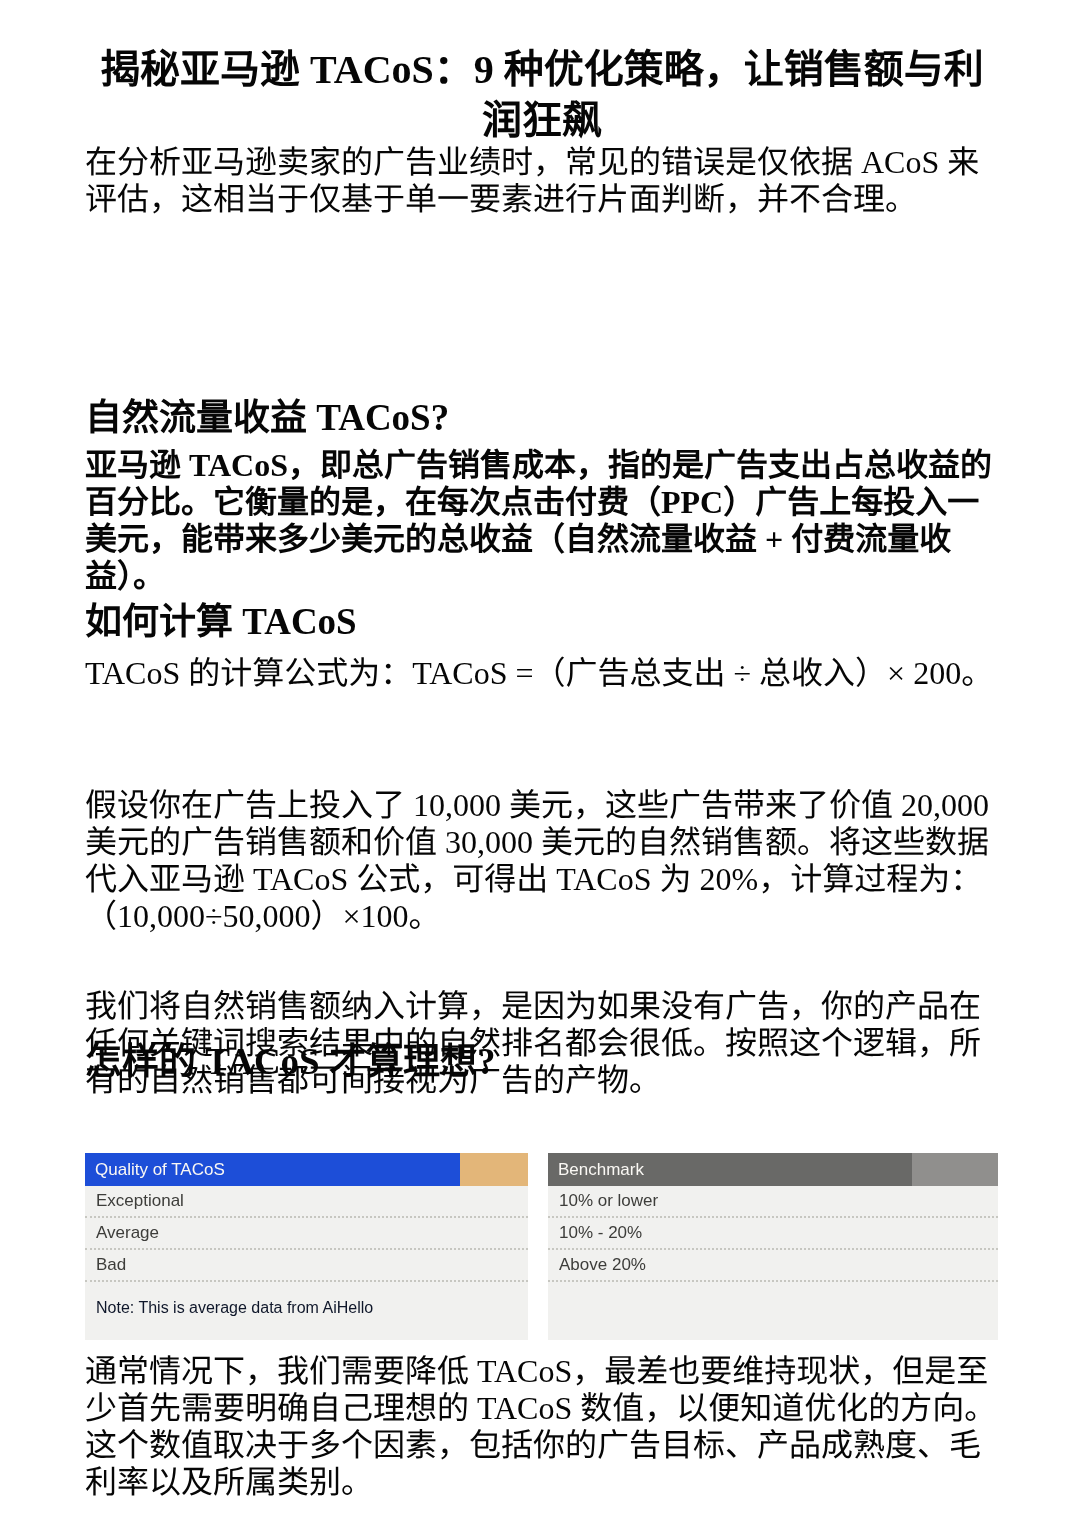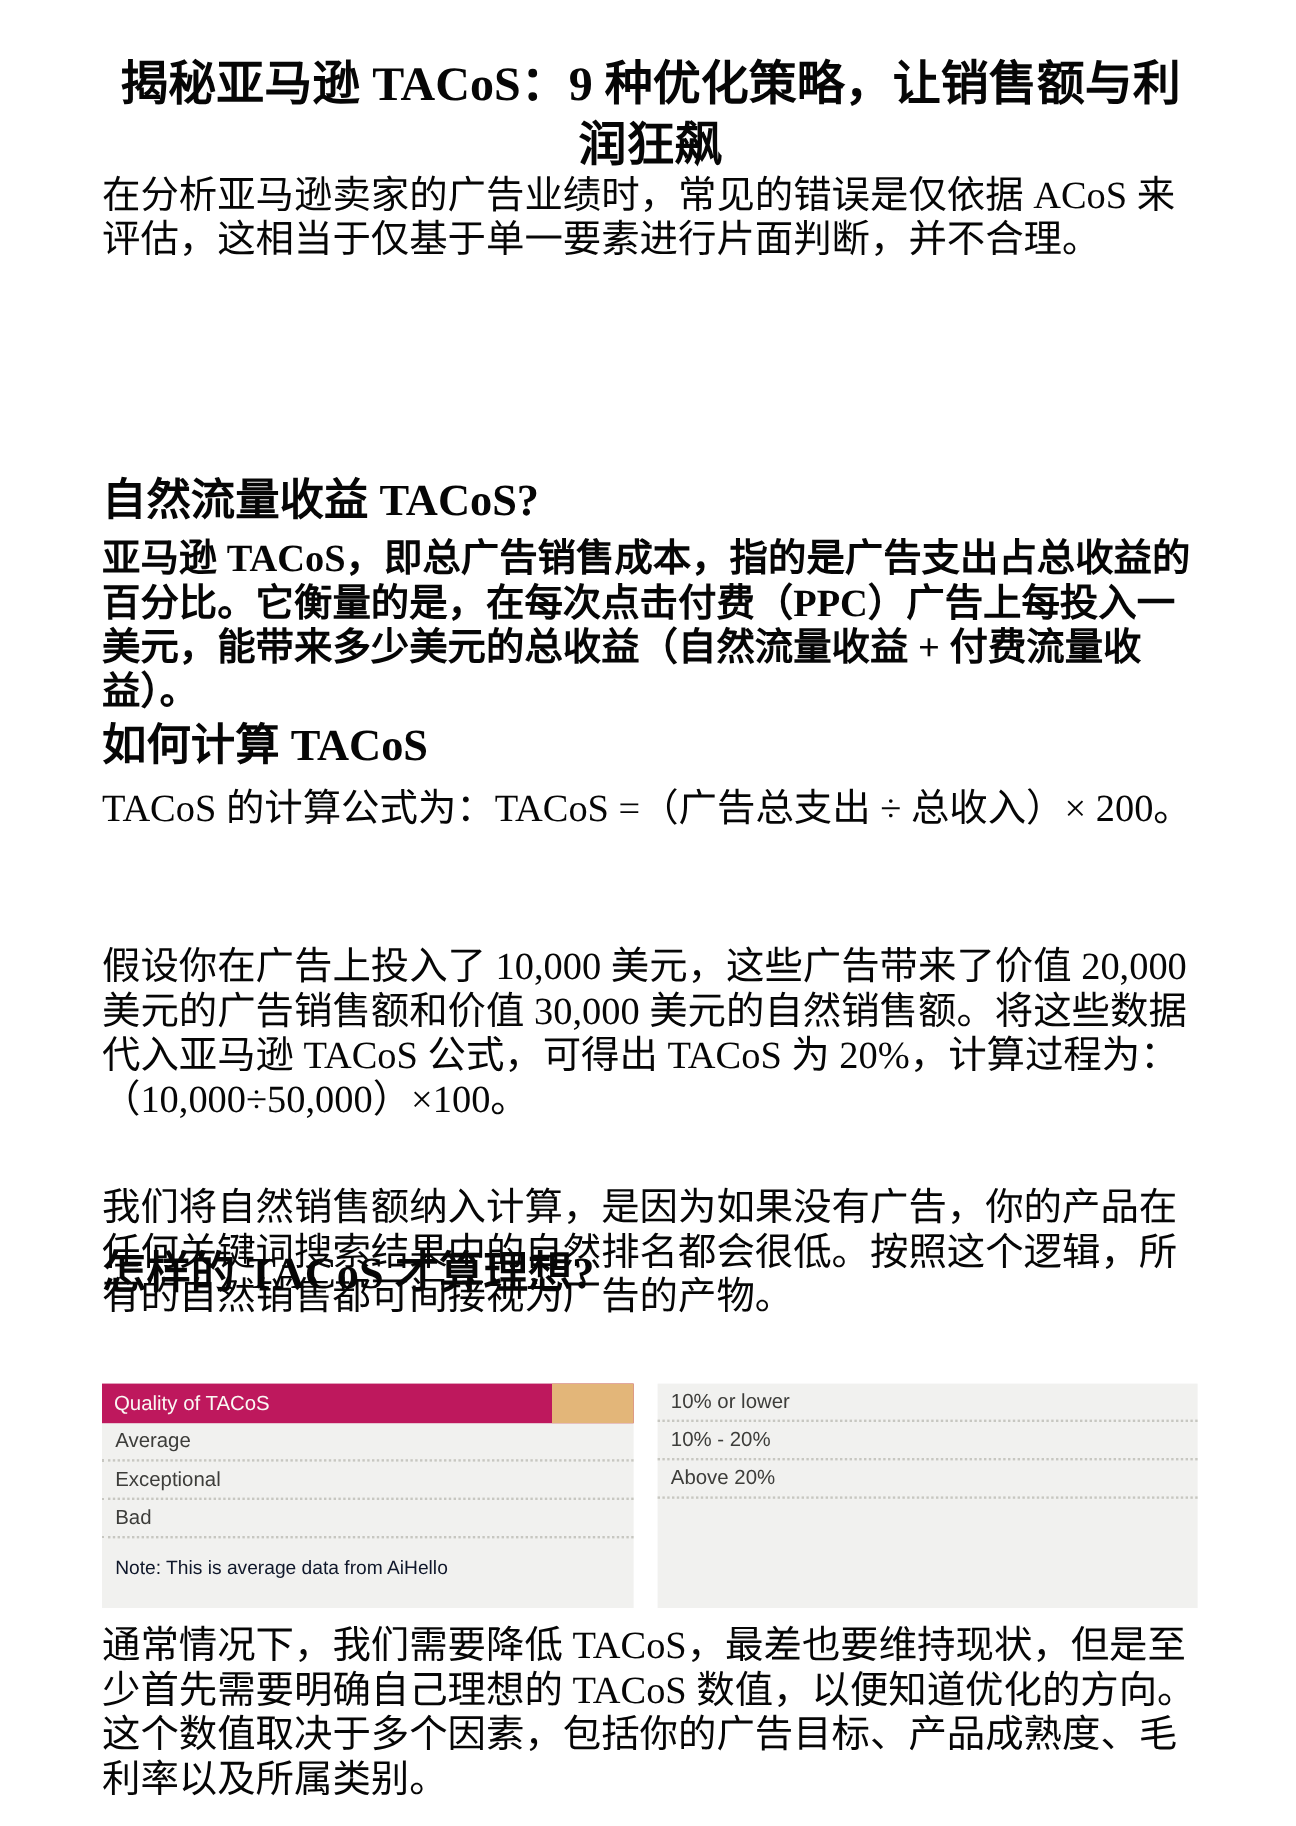--- a/index.html
+++ b/index.html
@@ -128,31 +128,35 @@
 
   <p class="body-p pos-example">假设你在广告上投入了 10,000 美元，这些广告带来了价值 20,000 美元的广告销售额和价值 30,000 美元的自然销售额。将这些数据代入亚马逊 TACoS 公式，可得出 TACoS 为 20%，计算过程为：（10,000÷50,000）×100。</p>
 
   <p class="body-p pos-organic">我们将自然销售额纳入计算，是因为如果没有广告，你的产品在任何关键词搜索结果中的自然排名都会很低。按照这个逻辑，所有的自然销售都可间接视为广告的产物。</p>
 
   <h2 class="heading pos-h-ideal">怎样的 TACoS 才算理想?</h2>
 
   <div class="benchmark-table">
 
     <div class="tcol tcol-left" style="background: rgb(241, 241, 239);">
-      <div class="thead" style="background: #be185d;">
+      <div class="thead" style="background: #1d4ed8;">
         <span>Quality of TACoS</span>
         <span class="thead-tab" style="background: rgb(227, 182, 121);"></span>
       </div>
+      <div class="trow">Exceptional</div>
       <div class="trow">Average</div>
-      <div class="trow">Exceptional</div>
       <div class="trow">Bad</div>
       <div class="tnote">Note: This is average data from AiHello</div>
     </div>
 
     <div class="tcol tcol-right" style="background: rgb(241, 241, 239);">
+      <div class="thead" style="background: rgb(105, 105, 103);">
+        <span>Benchmark</span>
+        <span class="thead-tab" style="background: rgb(144, 143, 141);"></span>
+      </div>
       <div class="trow">10% or lower</div>
       <div class="trow">10% - 20%</div>
       <div class="trow">Above 20%</div>
       <div class="tnote"></div>
     </div>
 
   </div>
 
   <p class="body-p pos-final">通常情况下，我们需要降低 TACoS，最差也要维持现状，但是至少首先需要明确自己理想的 TACoS 数值，以便知道优化的方向。这个数值取决于多个因素，包括你的广告目标、产品成熟度、毛利率以及所属类别。</p>
 

